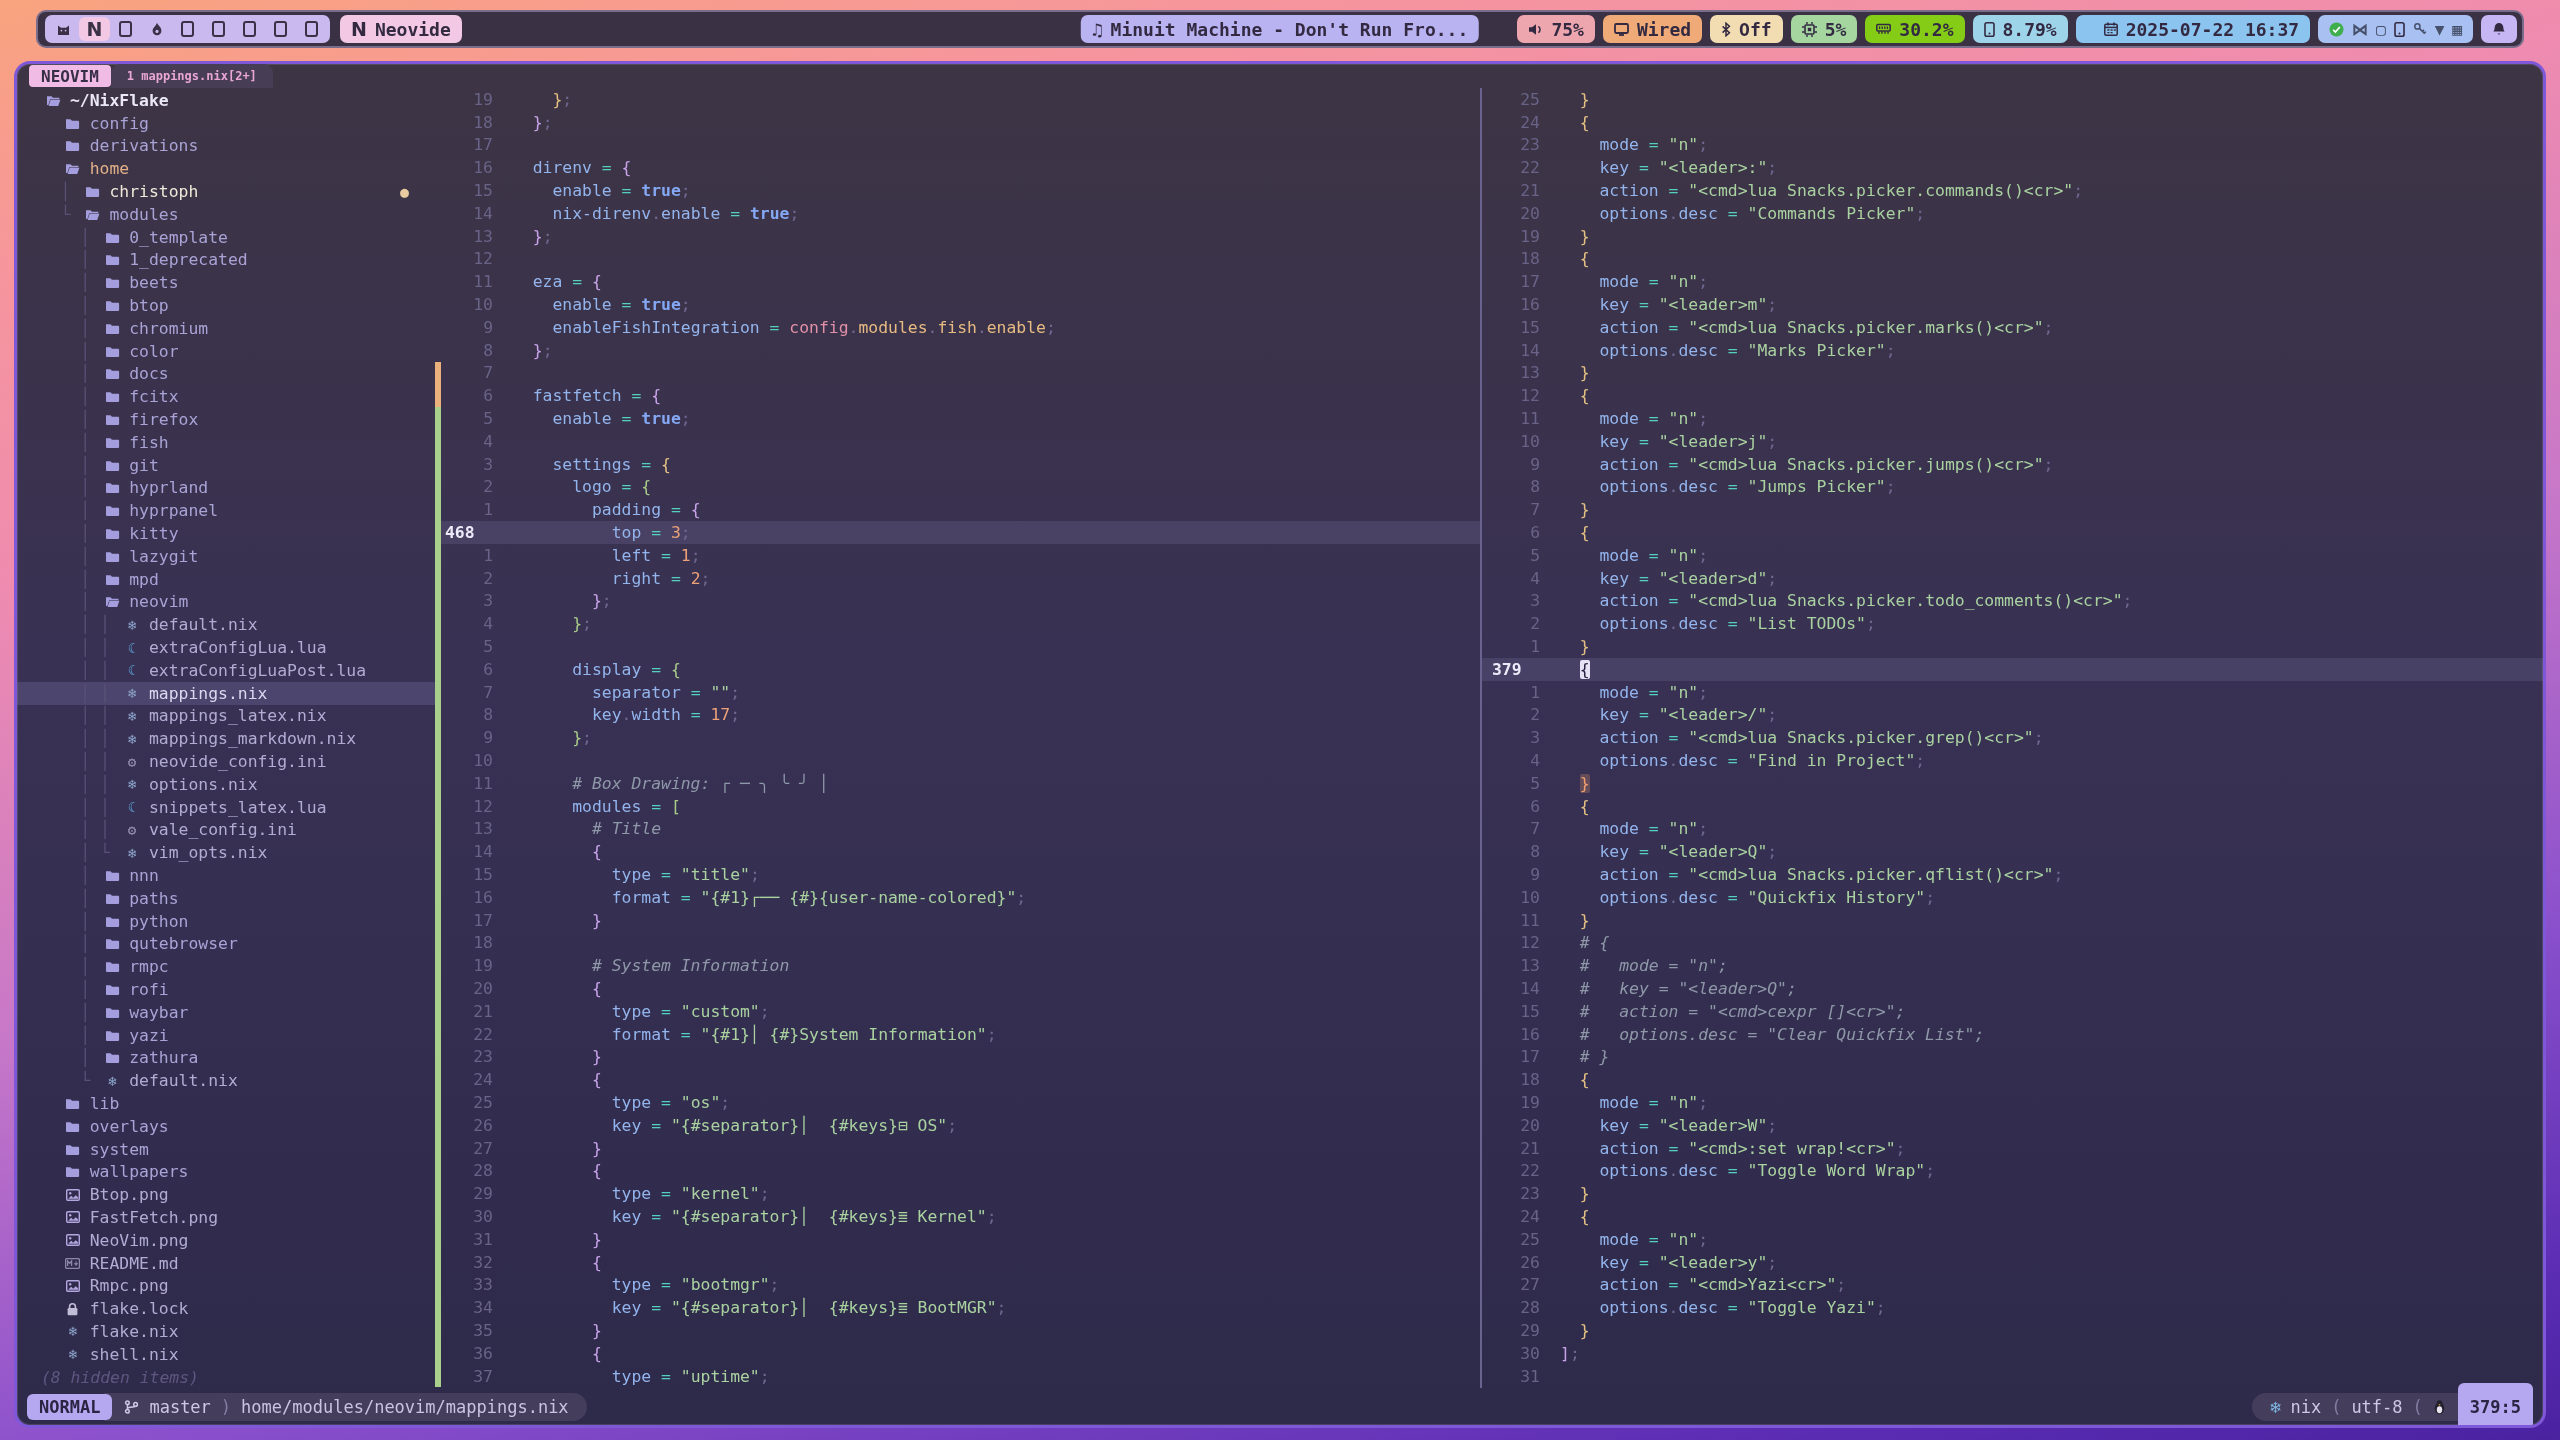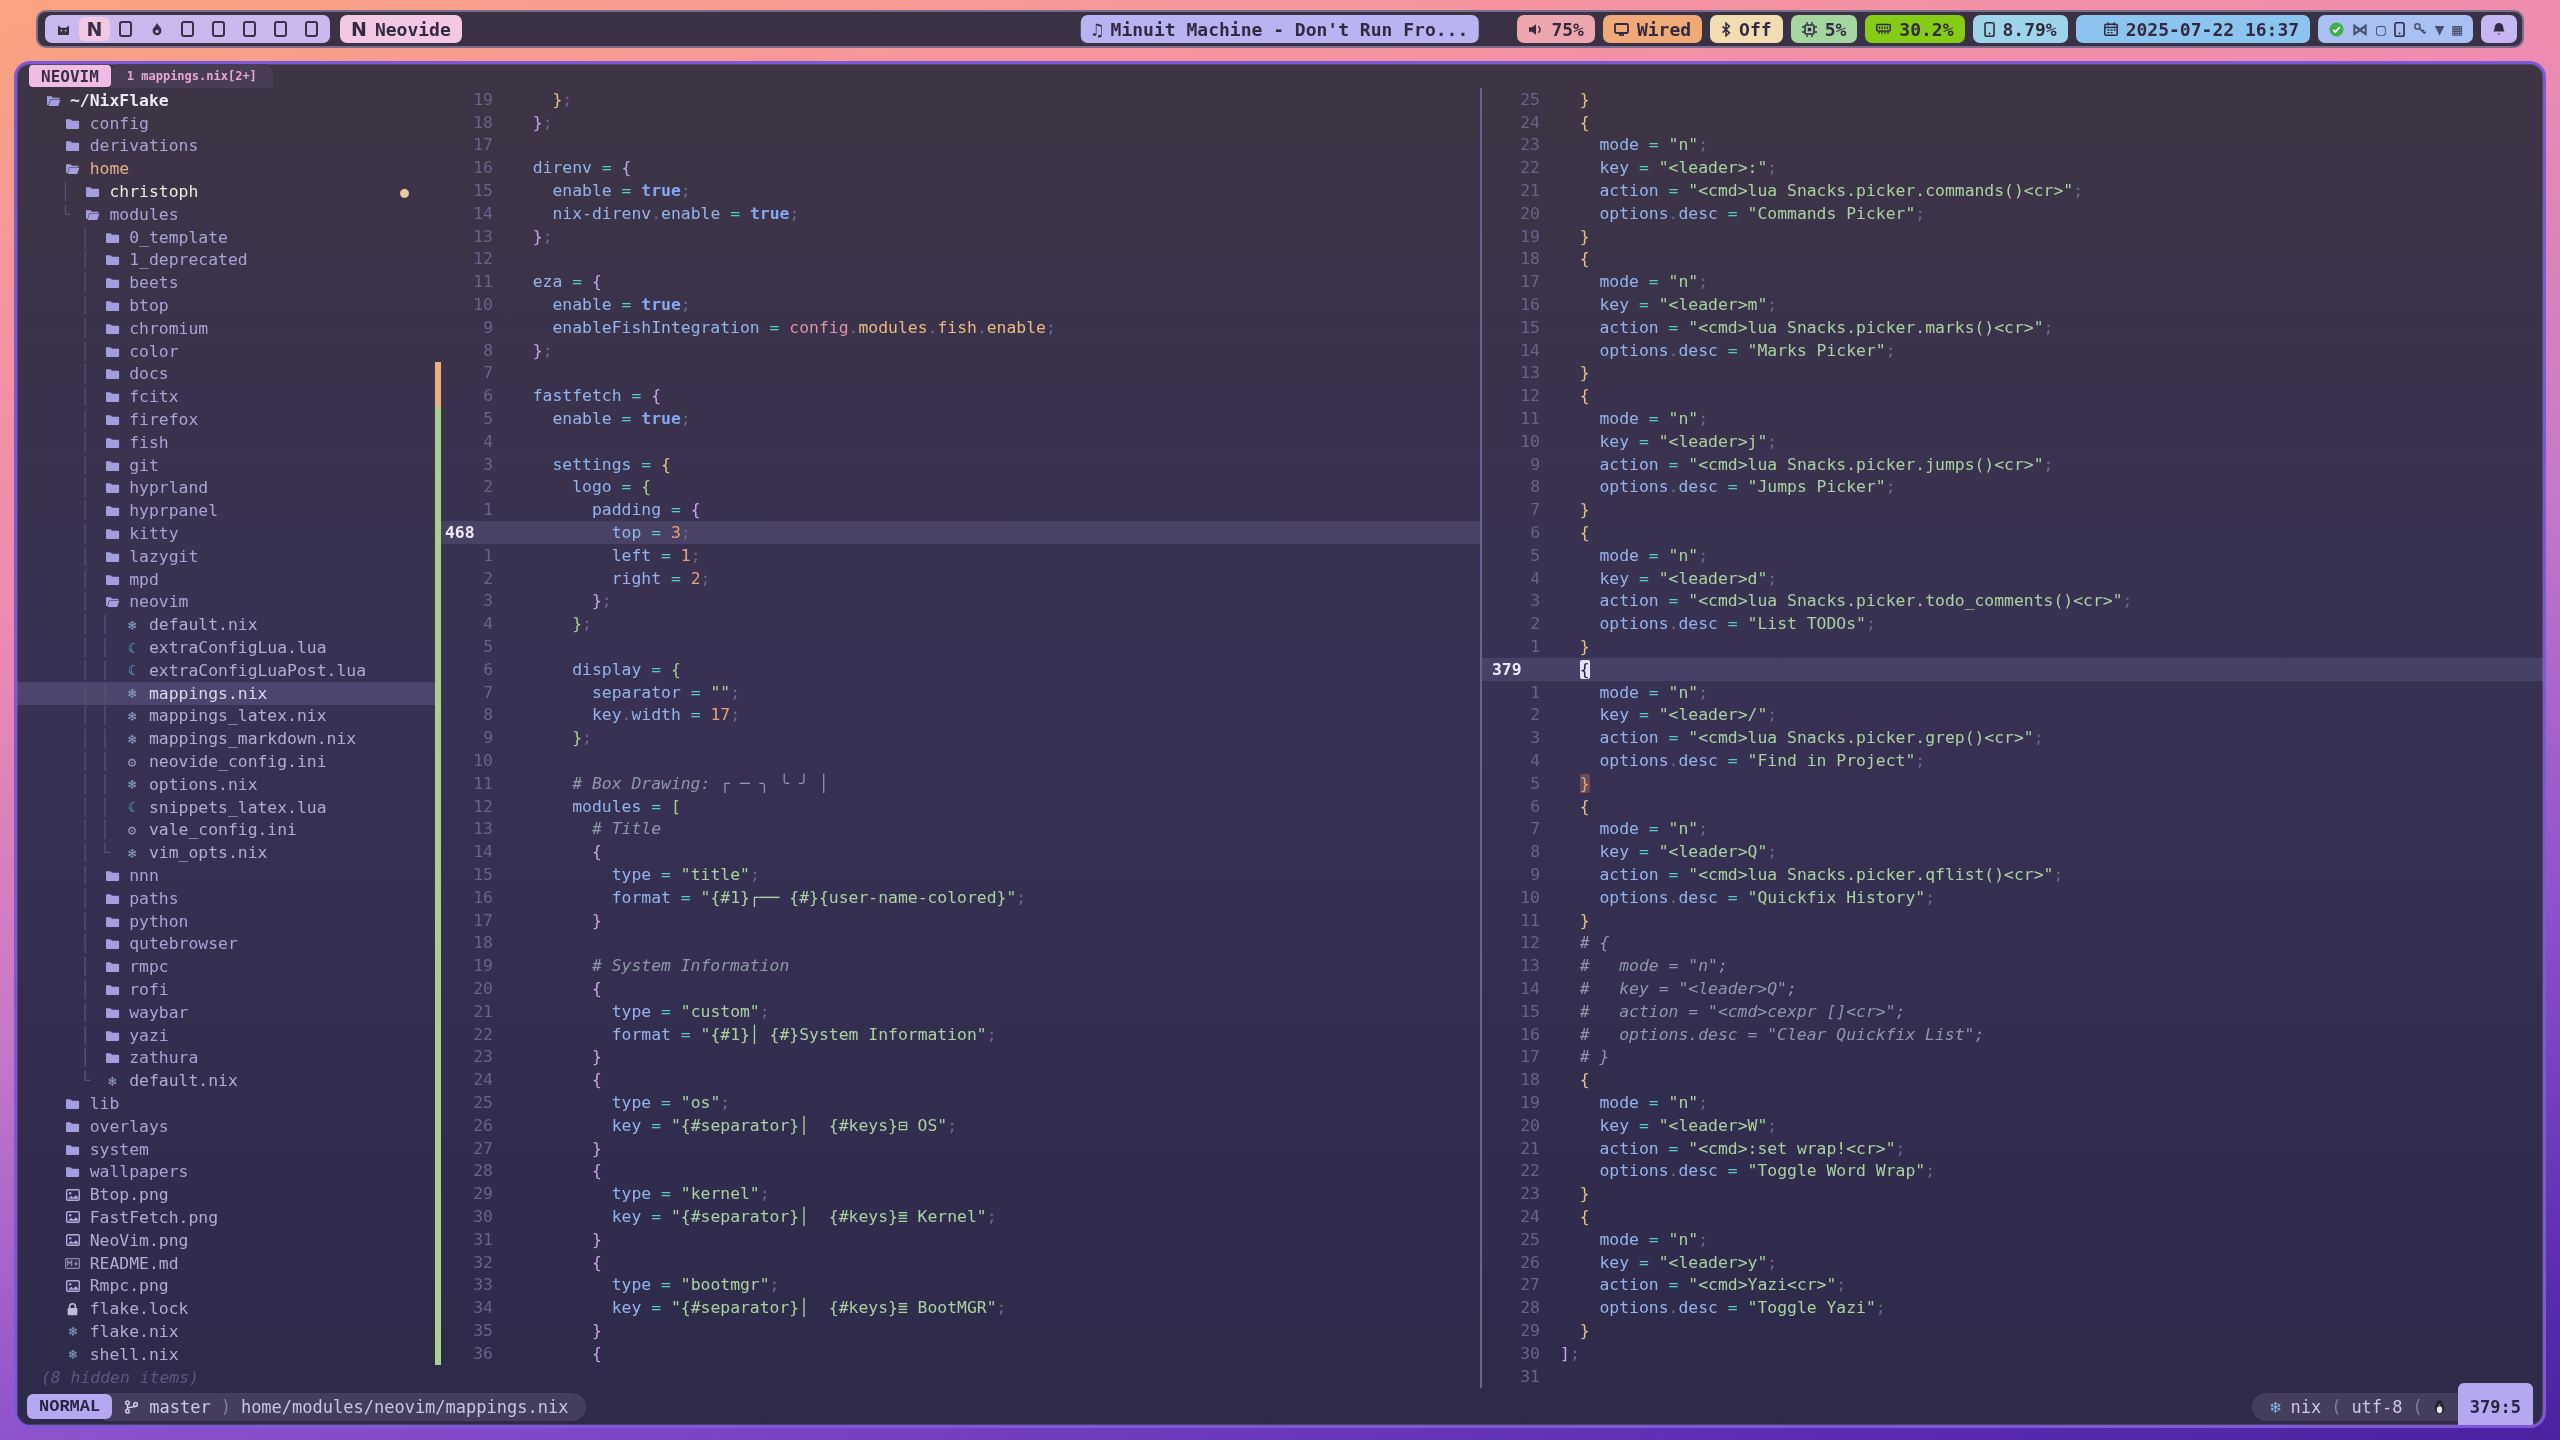--- a/index.html
+++ b/index.html
@@ -80,21 +80,21 @@
   .cm{color:#8f98a8;font-style:italic;}
   .b0{color:#c8a3ea;}
   .b1{color:#e4c183;}
   .b2{color:#a9cc8a;}
   .rose{color:#e290a8;}
   .gold{color:#e6ba80;}
   .cursor{background:#e6e1f4;color:#272242;border-radius:2px;}
   .match{color:#f0a070;background:rgba(240,160,112,.25);border-radius:2px;}
   
   .statusline{height:37px;display:flex;align-items:center;padding:0 10px;}
-  .mode{background:#b5a8f0;color:#2b2442;font-weight:bold;font-size:17px;padding:3px 12px;border-radius:6px;position:relative;z-index:2;font-family:Liberation Mono, monospace;}
+  .mode{background:#b5a8f0;color:#2b2442;font-weight:bold;font-size:17px;padding:3px 12px;border-radius:6px;position:relative;z-index:2;}
   .lpill{background:#453d5c;color:#cdc8e4;font-size:17px;padding:4px 18px 4px 20px;border-radius:0 14px 14px 0;
     margin-left:-8px;display:flex;gap:10px;align-items:center;}
   .slsep{color:#837da4;}
   .path{color:#c9c4e0;}
   .rwrap{margin-left:auto;display:flex;align-items:center;}
   .rpill{background:#453d5c;color:#cdc8e4;font-size:17px;padding:4px 20px 4px 18px;border-radius:14px 0 0 14px;
     display:flex;gap:10px;align-items:center;}
   .nixi{color:#7ebae4;}
   .pos{background:#b5a8f0;color:#2b2442;font-weight:bold;font-size:17px;padding:14px 12px;border-radius:6px;margin-left:-8px;position:relative;z-index:2;}
   .bicon svg,.peng svg{display:block;}
@@ -465,20 +465,21 @@
           <div class="crow"><span class="sign add"></span><span class="lnum">27</span><span class="code"><span class="pl">        </span><span class="b0">}</span></span></div>
           <div class="crow"><span class="sign add"></span><span class="lnum">28</span><span class="code"><span class="pl">        </span><span class="b0">{</span></span></div>
           <div class="crow"><span class="sign add"></span><span class="lnum">29</span><span class="code"><span class="pl">          </span><span class="id">type</span><span class="pl"> </span><span class="op">=</span><span class="pl"> </span><span class="str">"kernel"</span><span class="pun">;</span></span></div>
           <div class="crow"><span class="sign add"></span><span class="lnum">30</span><span class="code"><span class="pl">          </span><span class="id">key</span><span class="pl"> </span><span class="op">=</span><span class="pl"> </span><span class="str">"{#separator}│  {#keys}≣ Kernel"</span><span class="pun">;</span></span></div>
           <div class="crow"><span class="sign add"></span><span class="lnum">31</span><span class="code"><span class="pl">        </span><span class="b0">}</span></span></div>
           <div class="crow"><span class="sign add"></span><span class="lnum">32</span><span class="code"><span class="pl">        </span><span class="b0">{</span></span></div>
           <div class="crow"><span class="sign add"></span><span class="lnum">33</span><span class="code"><span class="pl">          </span><span class="id">type</span><span class="pl"> </span><span class="op">=</span><span class="pl"> </span><span class="str">"bootmgr"</span><span class="pun">;</span></span></div>
           <div class="crow"><span class="sign add"></span><span class="lnum">34</span><span class="code"><span class="pl">          </span><span class="id">key</span><span class="pl"> </span><span class="op">=</span><span class="pl"> </span><span class="str">"{#separator}│  {#keys}≣ BootMGR"</span><span class="pun">;</span></span></div>
           <div class="crow"><span class="sign add"></span><span class="lnum">35</span><span class="code"><span class="pl">        </span><span class="b0">}</span></span></div>
           <div class="crow"><span class="sign add"></span><span class="lnum">36</span><span class="code"><span class="pl">        </span><span class="b0">{</span></span></div>
+          <div class="crow"><span class="sign add"></span><span class="lnum">37</span><span class="code"><span class="pl">          </span><span class="id">type</span><span class="pl"> </span><span class="op">=</span><span class="pl"> </span><span class="str">"uptime"</span><span class="pun">;</span></span></div>
         </div>
       <div class="sepv"></div>
       <div class="pane right">
           <div class="crow"><span class="sign"></span><span class="lnum">25</span><span class="code"><span class="pl">  </span><span class="b1">}</span></span></div>
           <div class="crow"><span class="sign"></span><span class="lnum">24</span><span class="code"><span class="pl">  </span><span class="b1">{</span></span></div>
           <div class="crow"><span class="sign"></span><span class="lnum">23</span><span class="code"><span class="pl">    </span><span class="id">mode</span><span class="pl"> </span><span class="op">=</span><span class="pl"> </span><span class="str">"n"</span><span class="pun">;</span></span></div>
           <div class="crow"><span class="sign"></span><span class="lnum">22</span><span class="code"><span class="pl">    </span><span class="id">key</span><span class="pl"> </span><span class="op">=</span><span class="pl"> </span><span class="str">"&lt;leader&gt;:"</span><span class="pun">;</span></span></div>
           <div class="crow"><span class="sign"></span><span class="lnum">21</span><span class="code"><span class="pl">    </span><span class="id">action</span><span class="pl"> </span><span class="op">=</span><span class="pl"> </span><span class="str">"&lt;cmd&gt;lua Snacks.picker.commands()&lt;cr&gt;"</span><span class="pun">;</span></span></div>
           <div class="crow"><span class="sign"></span><span class="lnum">20</span><span class="code"><span class="pl">    </span><span class="id">options</span><span class="pun">.</span><span class="id">desc</span><span class="pl"> </span><span class="op">=</span><span class="pl"> </span><span class="str">"Commands Picker"</span><span class="pun">;</span></span></div>
           <div class="crow"><span class="sign"></span><span class="lnum">19</span><span class="code"><span class="pl">  </span><span class="b1">}</span></span></div>

